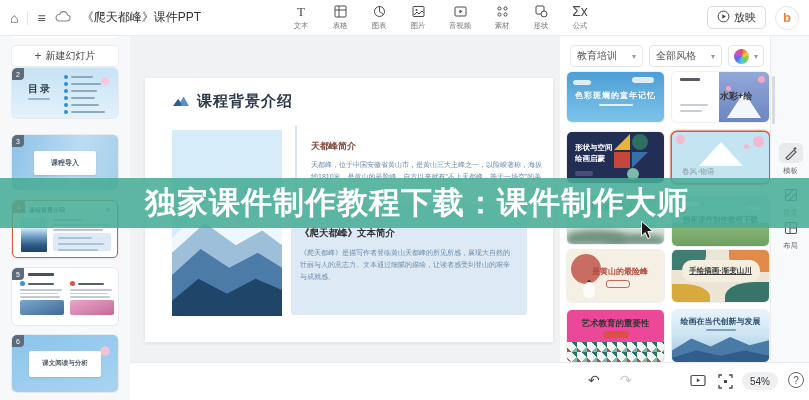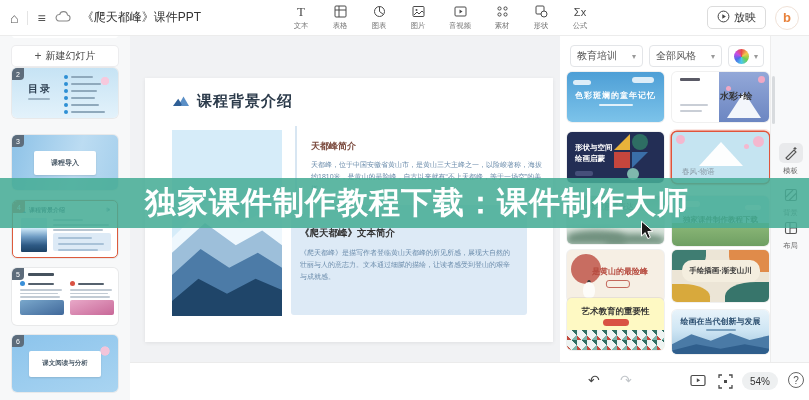--- a/index.html
+++ b/index.html
@@ -123,30 +123,30 @@
   .c7 .crane{position:absolute;left:16px;bottom:4px;width:12px;height:16px;background:#fdfcf9;border-radius:50% 50% 40% 40%;box-shadow:0 -6px 0 -4px #3a3a3a;}
   .c7 .tpl-t{left:50%;top:16px;transform:translateX(-42%);color:#b5483c;font-size:8px;}
   .c7 .pill{position:absolute;left:50%;top:30px;transform:translateX(-42%);width:22px;height:6px;border:1px solid #c4685c;border-radius:3px;}
   
   .c8{left:112px;top:215px;height:52px;background:#ece5d6;}
   .c8 .p1{position:absolute;left:0;top:0;width:34px;height:20px;background:#3f7d72;border-radius:0 0 70% 0;}
   .c8 .p2{position:absolute;right:0;top:0;width:40px;height:22px;background:#e08b4a;border-radius:0 0 0 70%;}
   .c8 .p3{position:absolute;left:0;bottom:0;width:38px;height:18px;background:#d8a93c;border-radius:0 70% 0 0;}
   .c8 .p4{position:absolute;right:0;bottom:0;width:44px;height:20px;background:#37756b;border-radius:70% 0 0 0;}
   .c8 .blob{position:absolute;left:50%;top:10px;transform:translateX(-50%);width:78px;height:22px;background:#f4eedf;border-radius:10px;}
-  .c8 .tpl-t{left:50%;top:16px;transform:translateX(-50%);color:#3a3a3a;font-size:7.5px;}
-  
-  .c9{left:7px;top:263px;height:52px;background:#fef9c3;}
+  .c8 .tpl-t{left:50%;top:16px;transform:translateX(-50%);color:#3a3a3a;font-size:7.5px;text-decoration:underline;}
+  
+  .c9{left:7px;top:275px;height:52px;background:#ec4899;}
   .c9 .tpl-t{left:50%;top:8px;transform:translateX(-50%);color:#333;font-size:8.5px;}
   .c9 .pill{position:absolute;left:50%;top:21px;transform:translateX(-50%);width:26px;height:7px;background:#d95243;border-radius:4px;}
   .c9 .pat{position:absolute;left:0;bottom:0;width:100%;height:20px;background-color:#eef4f2;
       background-image:linear-gradient(45deg,#c24a3e 25%,transparent 25%),linear-gradient(-45deg,#7fb8ad 25%,transparent 25%),linear-gradient(45deg,transparent 75%,#2e6e63 75%);
       background-size:10px 10px;}
   
-  .c10{left:112px;top:275px;height:44px;background:linear-gradient(180deg,#e8f3fa 0%,#cfe6f4 45%,#9cc2dd 100%);}
+  .c10{left:112px;top:275px;height:52px;background:linear-gradient(180deg,#e8f3fa 0%,#cfe6f4 45%,#9cc2dd 100%);}
   .c10 .mm1{position:absolute;inset:0;background:#4a7aa6;clip-path:polygon(0 78%,20% 55%,40% 70%,60% 52%,80% 68%,100% 58%,100% 100%,0 100%);}
   .c10 .mm2{position:absolute;inset:0;background:#2f5e8c;clip-path:polygon(0 92%,25% 78%,50% 88%,75% 78%,100% 88%,100% 100%,0 100%);}
   .c10 .tpl-t{left:50%;top:6px;transform:translateX(-50%);color:#2c4f70;font-size:8px;}
   .c10 .ub{position:absolute;left:50%;top:19px;transform:translateX(-50%);width:30px;height:2px;background:#7da3c0;border-radius:1px;}
   .scrollbar{position:absolute;left:1px;top:41px;width:3px;height:48px;background:#d8dbde;border-radius:2px;}
   
   .strip{position:absolute;left:770px;top:35px;width:39px;height:327px;background:#f8f9fa;border-left:1px solid #ededed;z-index:6;}
   .strip-item{position:absolute;left:0;width:39px;text-align:center;cursor:pointer;}
   .strip-icbox{width:24px;height:20px;margin:0 auto;border-radius:5px;display:flex;align-items:center;justify-content:center;}
   .strip-icbox.active{background:#e9eaec;}
@@ -238,21 +238,21 @@
       <div class="tool">
         <span class="tool-ic">
           <svg width="13" height="13" viewBox="0 0 13 13">
               <rect x="1" y="1" width="8" height="8" rx="1" fill="none" stroke="#4a4a4a"></rect>
               <circle cx="9" cy="9" r="3" fill="#fff" stroke="#4a4a4a"></circle>
             </svg>
         </span>
         <span class="tool-lb">形状</span>
       </div>
       <div class="tool">
-        <span class="tool-ic" style="font-size:11px;">Σx</span>
+        <span class="tool-ic" style="font-size:14px;">Σx</span>
         <span class="tool-lb">公式</span>
       </div>
     </div>
 
     <div class="tb-right">
       <button class="btn-play">
         <span>
           <svg width="13" height="13" viewBox="0 0 13 13">
               <circle cx="6.5" cy="6.5" r="5.4" fill="none" stroke="#444"></circle>
               <path d="M5.3 4.3v4.4l3.6-2.2z" fill="#444"></path>

